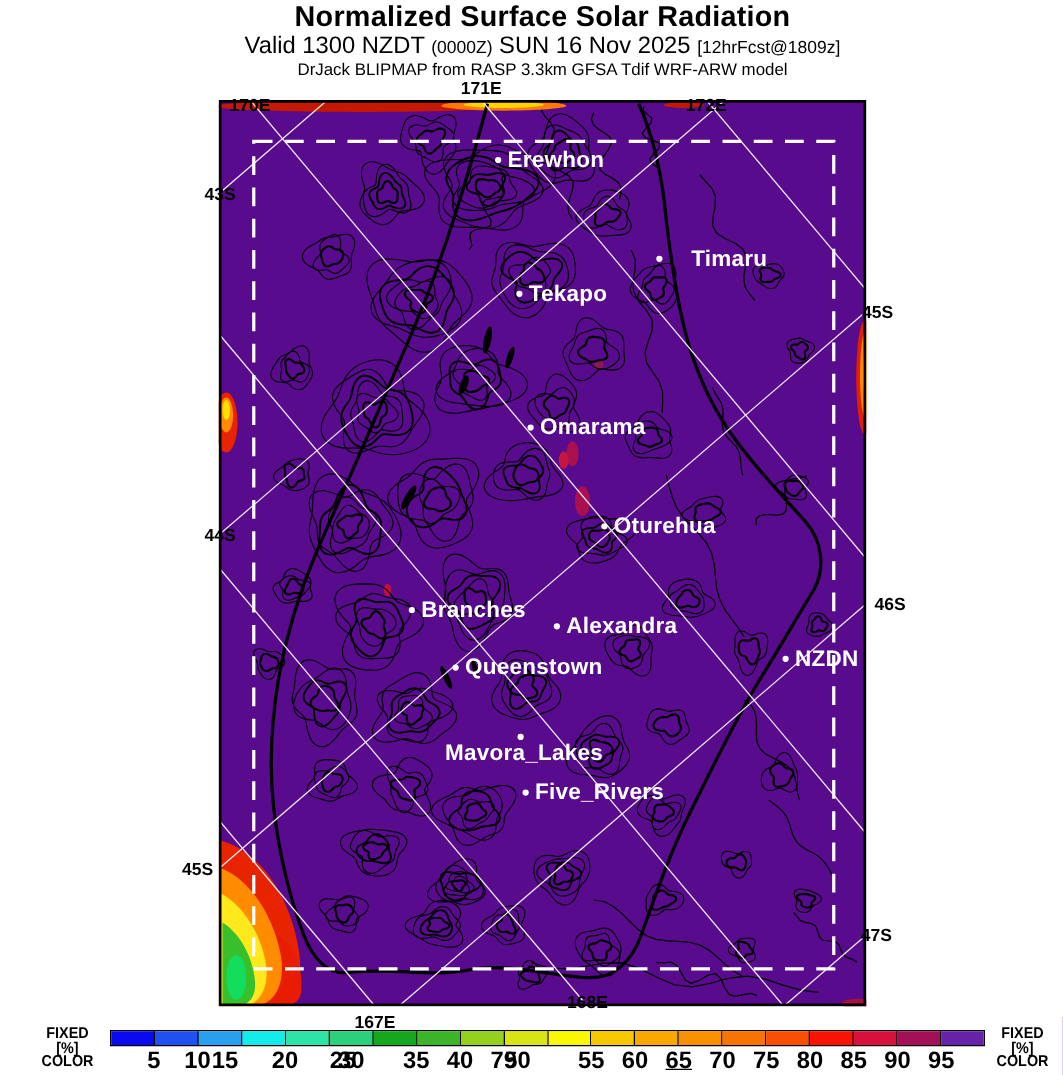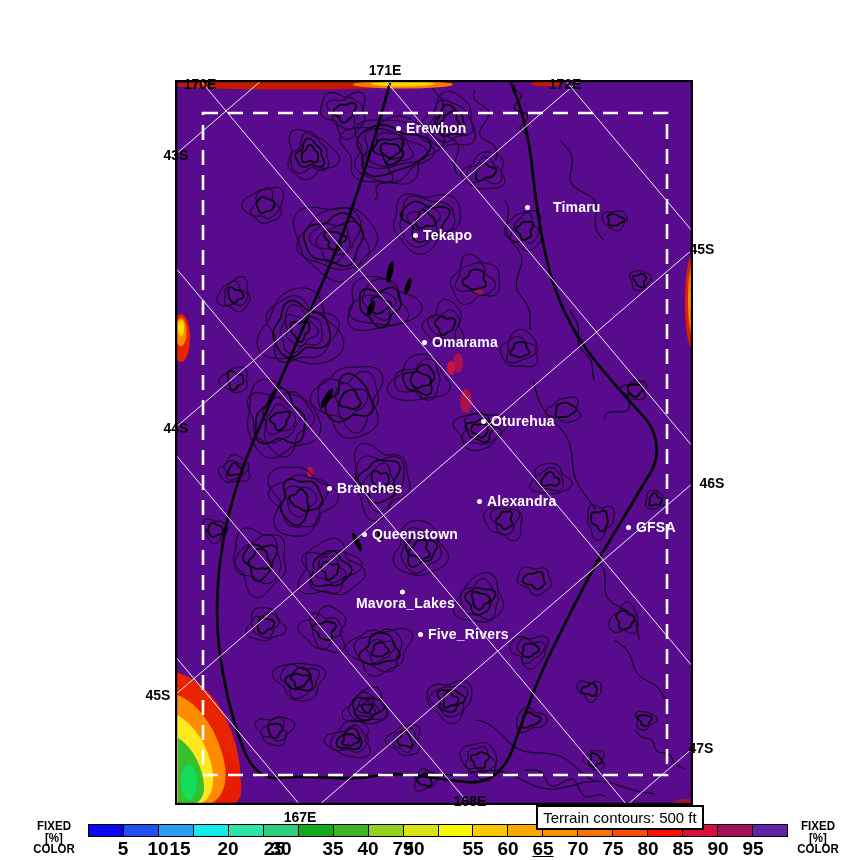--- a/index.html
+++ b/index.html
@@ -14,41 +14,51 @@
   .t3{font-size:13.5px;line-height:15px;}
   
   #map{position:absolute;left:175px;top:80px;width:518px;height:725px;}
   #mapsvg{display:block;width:518px;height:725px;}
   
   .grid-label{position:absolute;transform:translate(-50%,-50%);font-size:14px;font-weight:700;
               color:#000;white-space:nowrap;z-index:4;}
   .station{position:absolute;transform:translate(0,-50%);display:flex;align-items:center;
            z-index:4;white-space:nowrap;}
   .station .dot{width:5px;height:5px;border-radius:50%;background:#fff;margin-right:5px;flex:none;}
-  .station .st-name{color:#fff;font-size:14px;font-weight:700;letter-spacing:0.2px;}
+  .station .st-name{color:#fff;font-size:18px;font-weight:700;letter-spacing:0.2px;}
   
   .note-box{position:absolute;left:536px;top:805px;width:164px;height:21px;background:#fff;
             border:2px solid #000;display:flex;align-items:center;justify-content:center;
             font-size:15px;color:#000;z-index:6;}
   
   #colorbar{position:absolute;left:88px;top:824px;width:700px;height:13px;display:flex;
             border:1.5px solid #000;box-sizing:border-box;z-index:3;}
   .cb-seg{flex:1 1 auto;border-right:1.5px solid #000;}
   .cb-seg:last-child{border-right:none;}
   .cb-tick{position:absolute;top:838px;width:44px;margin-left:-22px;text-align:center;
            font-size:19px;font-weight:700;color:#000;z-index:3;}
   .cbside{position:absolute;top:821px;width:56px;text-align:center;font-size:12.5px;
           font-weight:700;line-height:11.5px;color:#000;transform:scaleX(.92);z-index:3;}
   .cbside div{margin:0;}
 </style>
 </head>
 <body>
 
 <div class="page">
 
+  <div class="hdr">
+    <div class="t1">Normalized Surface Solar Radiation</div>
+    <div class="t2">
+      <span>Valid 1300 NZDT</span>
+      <span class="small">(0000Z)</span>
+      <span>SUN 16 Nov 2025</span>
+      <span class="small">[12hrFcst@1809z]</span>
+    </div>
+    <div class="t3">DrJack BLIPMAP from RASP 3.3km GFSA Tdif WRF-ARW model</div>
+  </div>
 
   <div id="map">
     <svg id="mapsvg" viewBox="0 0 518 725">
         <rect x="0" y="0" width="518" height="725" fill="#580b8c"></rect>
         <ellipse cx="115" cy="5" rx="118" ry="4.5" fill="#c41800"></ellipse>
         <ellipse cx="228" cy="4.5" rx="50" ry="4" fill="#ff7800"></ellipse>
         <ellipse cx="228" cy="3.8" rx="32" ry="2.6" fill="#ffd400"></ellipse>
         <ellipse cx="372" cy="4" rx="16" ry="2.4" fill="#c41800"></ellipse>
         <ellipse cx="6" cy="258" rx="9" ry="24" fill="#e82400"></ellipse>
         <ellipse cx="6" cy="252" rx="5.5" ry="14" fill="#ff8c00"></ellipse>
@@ -322,43 +332,42 @@
         <span class="st-name">Omarama</span>
       </div>
       <div class="station" style="left: 481px; top: 421px; justify-content: space-between;">
         <span class="dot"></span>
         <span class="st-name">Oturehua</span>
       </div>
       <div class="station" style="left: 327px; top: 488px;">
         <span class="dot"></span>
         <span class="st-name">Branches</span>
       </div>
-      <div class="station" style="left: 477px; top: 501px;">
+      <div class="station" style="left: 443px; top: 501px;">
         <span class="dot"></span>
         <span class="st-name">Alexandra</span>
       </div>
       <div class="station" style="left: 362px; top: 534px;">
         <span class="dot"></span>
         <span class="st-name">Queenstown</span>
       </div>
       <div class="station" style="left: 626px; top: 527px;">
         <span class="dot"></span>
-        <span class="st-name">GFSA</span>
+        <span class="st-name">NZDN</span>
       </div>
       <div class="station" style="left: 356px; top: 600px; flex-direction: column;">
         <span class="dot"></span>
         <span class="st-name">Mavora_Lakes</span>
       </div>
       <div class="station" style="left: 418px; top: 634px;">
         <span class="dot"></span>
         <span class="st-name">Five_Rivers</span>
       </div>
     </div>
 
-  <div class="note-box">Terrain contours: 500 ft</div>
 
   <div class="cbside" style="left:26px;">
     <div>FIXED</div>
     <div>[%]</div>
     <div>COLOR</div>
   </div>
 
   <div id="colorbar">
       <div class="cb-seg" style="background: rgb(10, 10, 240);"></div>
       <div class="cb-seg" style="background: rgb(32, 80, 240);"></div>

